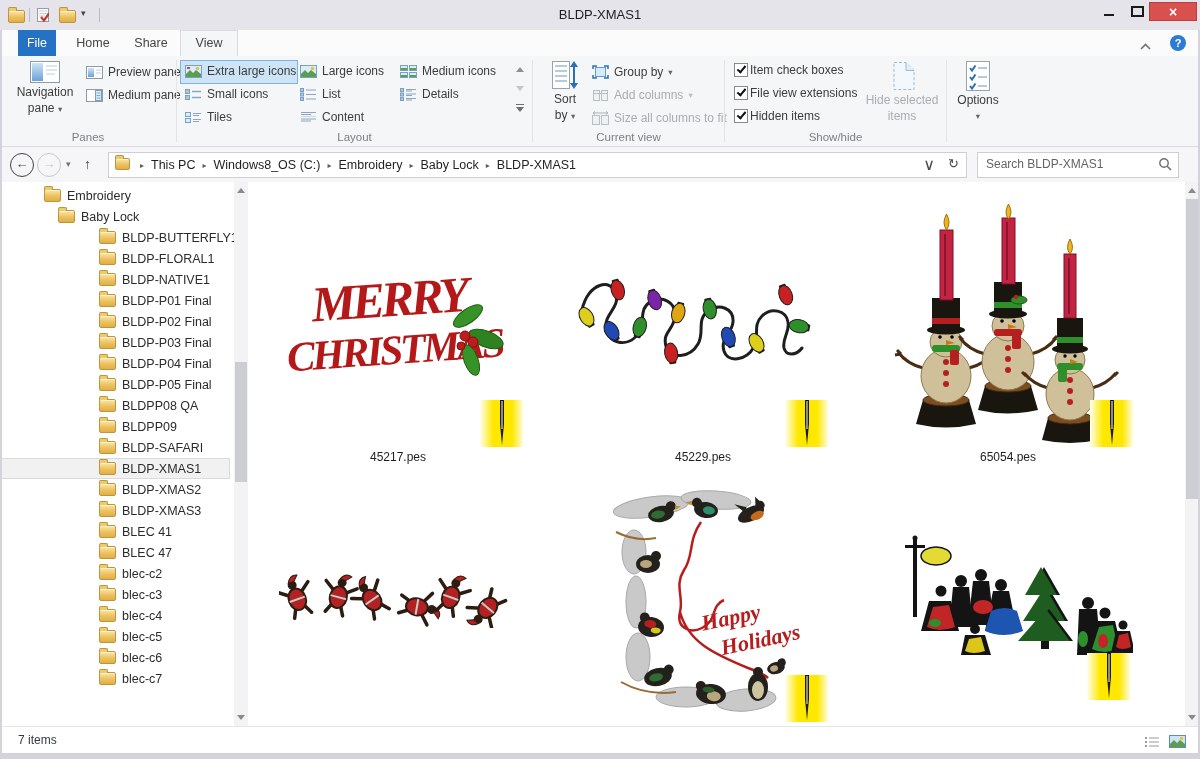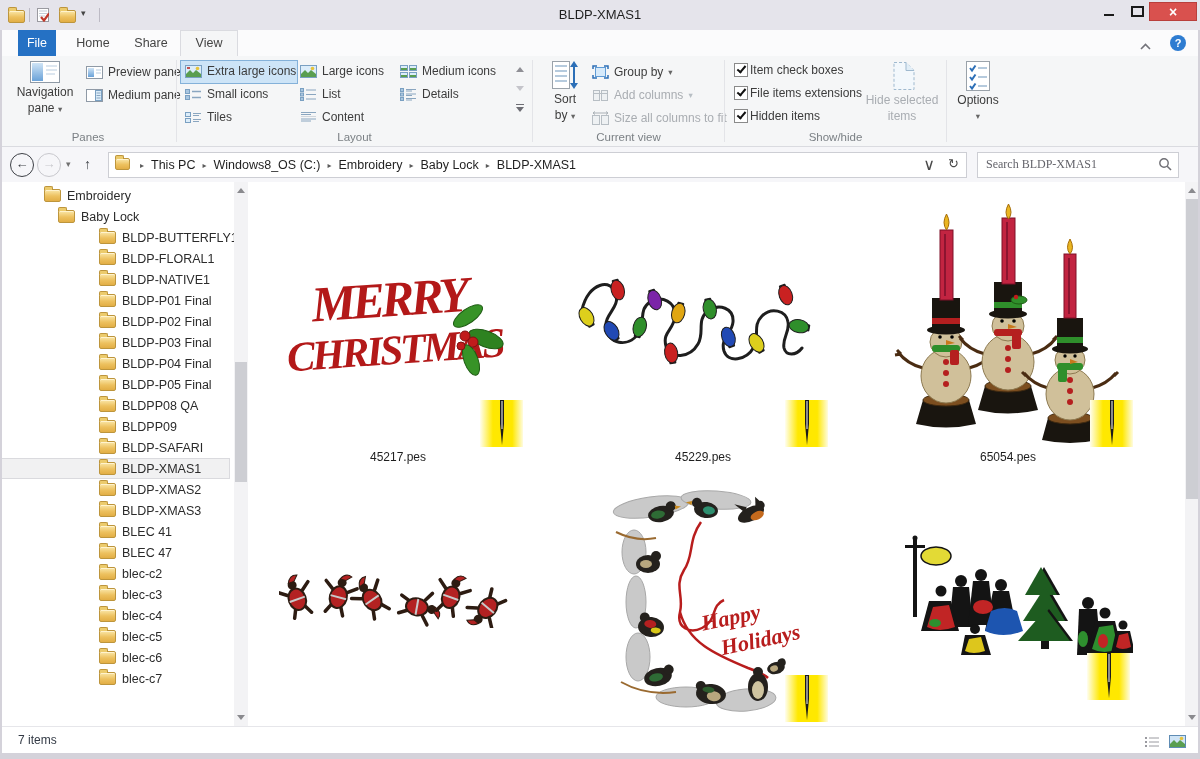--- a/index.html
+++ b/index.html
@@ -72,21 +72,21 @@
   .abox{position:absolute;left:108px;top:5px;width:832px;height:24px;background:#fff;
         border:1px solid #cdced4;display:flex;align-items:center}
   .crumb{font-size:12.5px;color:#1f1f1f;padding:0 3px;line-height:22px}
   .csep{font-size:8px;color:#5a5a5a;padding:0 4px}
   .abtn{width:24px;height:22px;text-align:center;line-height:22px;color:#4a4a4a;flex:0 0 auto}
   .refresh{position:absolute;left:941px;top:5px;width:25px;height:24px;background:#fff;
            border:1px solid #cdced4;border-left:none;text-align:center;line-height:22px;
            font-size:13px;color:#4a4a4a}
   .search{position:absolute;left:977px;top:5px;width:200px;height:24px;background:#fff;border:1px solid #cdced4}
   .search input{position:absolute;left:0;top:0;width:170px;height:22px;border:none;outline:none;
-        padding:0 0 0 8px;font-family:Liberation Serif, serif;font-size:12px;color:#0369a1}
+        padding:0 0 0 8px;font-family:Liberation Sans, sans-serif;font-size:12px;color:#0369a1}
   .search input::placeholder{color:#63636a;opacity:1}
   .mag{position:absolute;right:6px;top:4px}
   
   .main{position:absolute;left:0;top:182px;right:0;height:544px;background:#fff}
   .tree{position:absolute;left:0;top:0;width:248px;height:544px;overflow:hidden}
   .trow{height:21px;display:flex;align-items:center;gap:6px;font-size:12.5px;color:#2b2b2b;
         margin-right:18px;white-space:nowrap}
   .lvl0{padding-left:44px}.lvl1{padding-left:58px}.lvl2{padding-left:99px}
   .trow.sel{background:#f1f1f2;box-shadow:inset 0 0 0 1px #dadade}
   .vscroll{position:absolute;top:0;bottom:0;width:14px;background:#f3f3f5}
@@ -385,21 +385,21 @@
   </div>
   <div class="glabel" style="left:533px;width:191px">Current view</div>
   <div class="gsep" style="left:724px"></div>
 
   <div class="chk" style="left:734px;top:7px">
     <span class="cb"></span>
     <span>Item check boxes</span>
   </div>
   <div class="chk" style="left:734px;top:30px">
     <span class="cb"></span>
-    <span>File items extensions</span>
+    <span>File view extensions</span>
   </div>
   <div class="chk" style="left:734px;top:53px">
     <span class="cb"></span>
     <span>Hidden items</span>
   </div>
   <div class="bigbtn dis" style="left:862px;top:5px;width:80px">
     <svg width="30" height="30">
         <path d="M7,1.5 H19 L27,9.5 V28.5 H7 Z" fill="#f3f8fc" stroke="#9fb9cf" stroke-dasharray="3,2"></path>
         <path d="M19,1.5 V9.5 H27" fill="#e2eef7" stroke="#9fb9cf"></path>
       </svg>

